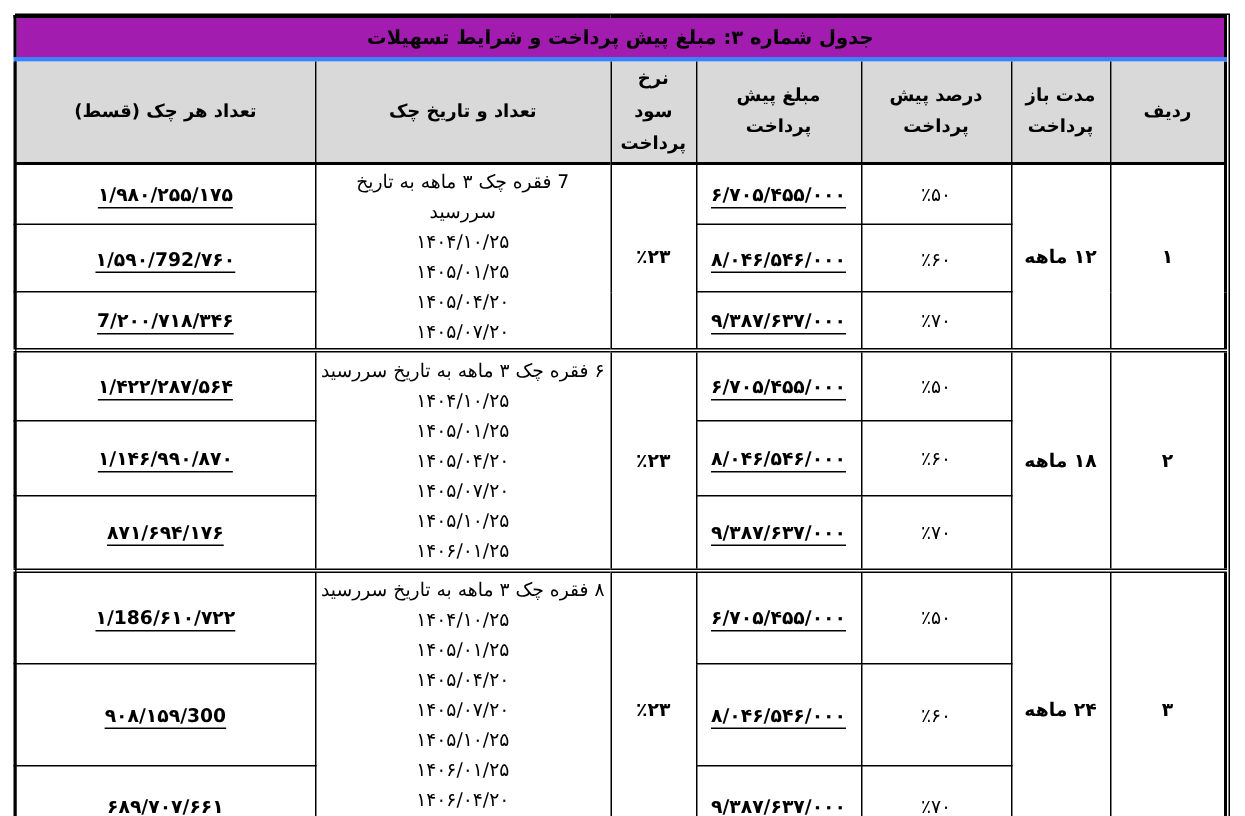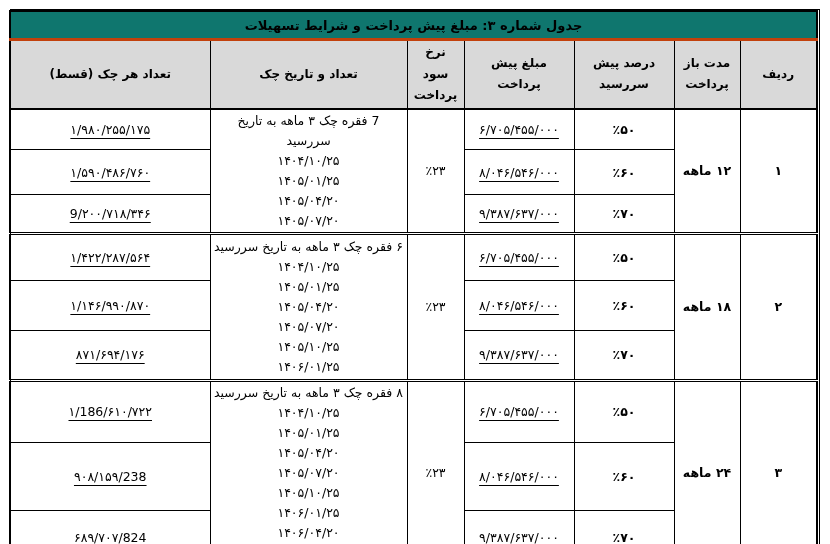--- a/index.html
+++ b/index.html
@@ -14,36 +14,36 @@
   }
   table.facility{
     width:100%;border-collapse:collapse;table-layout:fixed;
     border:2px solid #000;direction:rtl;
   }
   table.facility td,table.facility th{
     border:1px solid #000;text-align:center;vertical-align:middle;
     padding:1px 3px;font-size:12.5px;overflow:hidden;
   }
   tr.title-row td{
-    background:#0f766e;font-weight:bold;font-size:13px;height:24px;
-    border-bottom:3px solid #c2410c;
+    background:#a21caf;font-weight:bold;font-size:13px;height:24px;
+    border-bottom:3px solid #3b82f6;
   }
   tr.header-row th{
     background:#d9d9d9;font-weight:bold;font-size:12px;height:54px;
     line-height:1.8;border-bottom:2px solid #000;
   }
   tr.block-sep td{border-top:3px double #000;}
   td.amount-cell,td.prepay-cell{
-    font-weight:normal;
+    font-weight:bold;
   }
   td.amount-cell span,td.prepay-cell span{
     text-decoration:underline;text-underline-offset:4px;text-decoration-thickness:1px;
   }
-  td.percent-cell{font-weight:bold;margin-top:36px;}
-  td.rate-cell{font-weight:normal;}
+  td.percent-cell{font-weight:normal;margin-top:36px;}
+  td.rate-cell{font-weight:bold;}
   td.duration-cell{font-weight:bold;font-size:13px;}
   td.rowno-cell{font-weight:bold;font-size:13px;}
   td.checks-cell{font-size:12px;padding:2px 4px;}
   td.checks-cell .checks-title{line-height:20px;}
   td.checks-cell .dates div{line-height:20px;}
   
   tr.b1r{height:33px;} tr.b1r2{height:36px;} tr.b1r3{height:31px;}
   tr.b2r{height:47px;} tr.b2r2{height:50px;} tr.b2r3{height:50px;}
   tr.b3r{height:61px;} tr.b3r2{height:67px;} tr.b3r3{height:54px;}
 </style>
@@ -63,21 +63,21 @@
     </colgroup>
 
     <tbody>
         <tr class="title-row">
       <td colspan="7">جدول شماره ۳: مبلغ پیش پرداخت و شرایط تسهیلات</td>
     </tr>
 
     <tr class="header-row">
       <th>ردیف</th>
       <th>مدت باز پرداخت</th>
-      <th>درصد پیش سررسید</th>
+      <th>درصد پیش پرداخت</th>
       <th>مبلغ پیش پرداخت</th>
       <th>نرخ سود پرداخت</th>
       <th>تعداد و تاریخ چک</th>
       <th>تعداد هر چک (قسط)</th>
     </tr>
 
     <tr class="b1r">
       <td rowspan="3" class="rowno-cell">۱</td>
       <td rowspan="3" class="duration-cell">۱۲ ماهه</td>
       <td class="percent-cell">٪۵۰</td>
@@ -90,26 +90,26 @@
               <div>۱۴۰۵/۰۱/۲۵</div>
               <div>۱۴۰۵/۰۴/۲۰</div>
               <div>۱۴۰۵/۰۷/۲۰</div>
             </div>
       </td>
       <td class="amount-cell"><span>۱/۹۸۰/۲۵۵/۱۷۵</span></td>
     </tr>
     <tr class="b1r2">
       <td class="percent-cell">٪۶۰</td>
       <td class="prepay-cell"><span>۸/۰۴۶/۵۴۶/۰۰۰</span></td>
-      <td class="amount-cell"><span>۱/۵۹۰/۴۸۶/۷۶۰</span></td>
+      <td class="amount-cell"><span>۱/۵۹۰/792/۷۶۰</span></td>
     </tr>
     <tr class="b1r3">
       <td class="percent-cell">٪۷۰</td>
       <td class="prepay-cell"><span>۹/۳۸۷/۶۳۷/۰۰۰</span></td>
-      <td class="amount-cell"><span>9/۲۰۰/۷۱۸/۳۴۶</span></td>
+      <td class="amount-cell"><span>7/۲۰۰/۷۱۸/۳۴۶</span></td>
     </tr>
 
     <tr class="b2r block-sep">
       <td rowspan="3" class="rowno-cell">۲</td>
       <td rowspan="3" class="duration-cell">۱۸ ماهه</td>
       <td class="percent-cell">٪۵۰</td>
       <td class="prepay-cell"><span>۶/۷۰۵/۴۵۵/۰۰۰</span></td>
       <td rowspan="3" class="rate-cell">٪۲۳</td>
       <td rowspan="3" class="checks-cell">
         <div class="checks-title">۶ فقره چک ۳ ماهه به تاریخ سررسید</div>
@@ -152,22 +152,22 @@
               <div>۱۴۰۶/۰۱/۲۵</div>
               <div>۱۴۰۶/۰۴/۲۰</div>
               <div>۱۴۰۶/۰۷/۲۰</div>
             </div>
       </td>
       <td class="amount-cell"><span>۱/186/۶۱۰/۷۲۲</span></td>
     </tr>
     <tr class="b3r2">
       <td class="percent-cell">٪۶۰</td>
       <td class="prepay-cell"><span>۸/۰۴۶/۵۴۶/۰۰۰</span></td>
-      <td class="amount-cell"><span>۹۰۸/۱۵۹/238</span></td>
+      <td class="amount-cell"><span>۹۰۸/۱۵۹/300</span></td>
     </tr>
     <tr class="b3r3">
       <td class="percent-cell">٪۷۰</td>
       <td class="prepay-cell"><span>۹/۳۸۷/۶۳۷/۰۰۰</span></td>
-      <td class="amount-cell"><span>۶۸۹/۷۰۷/824</span></td>
+      <td class="amount-cell"><span>۶۸۹/۷۰۷/۶۶۱</span></td>
     </tr>
   </tbody>
     </table>
 </div>
 
 </body></html>

